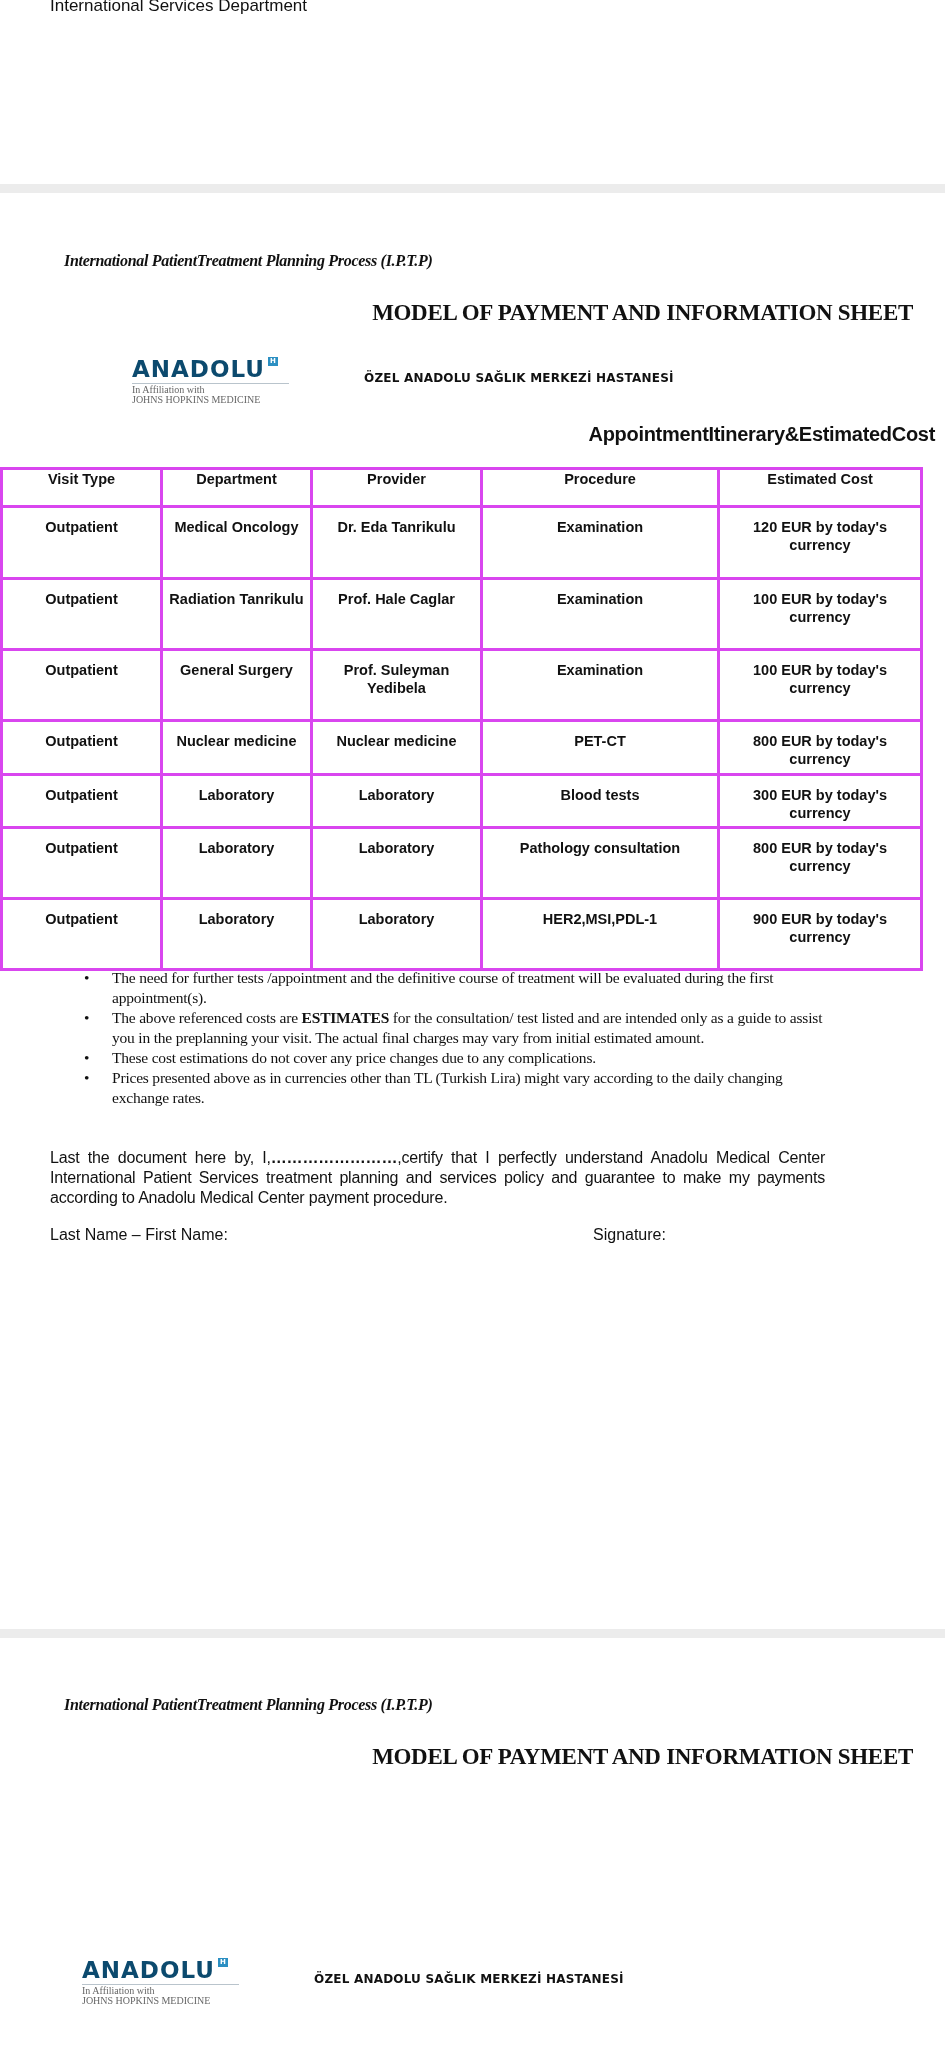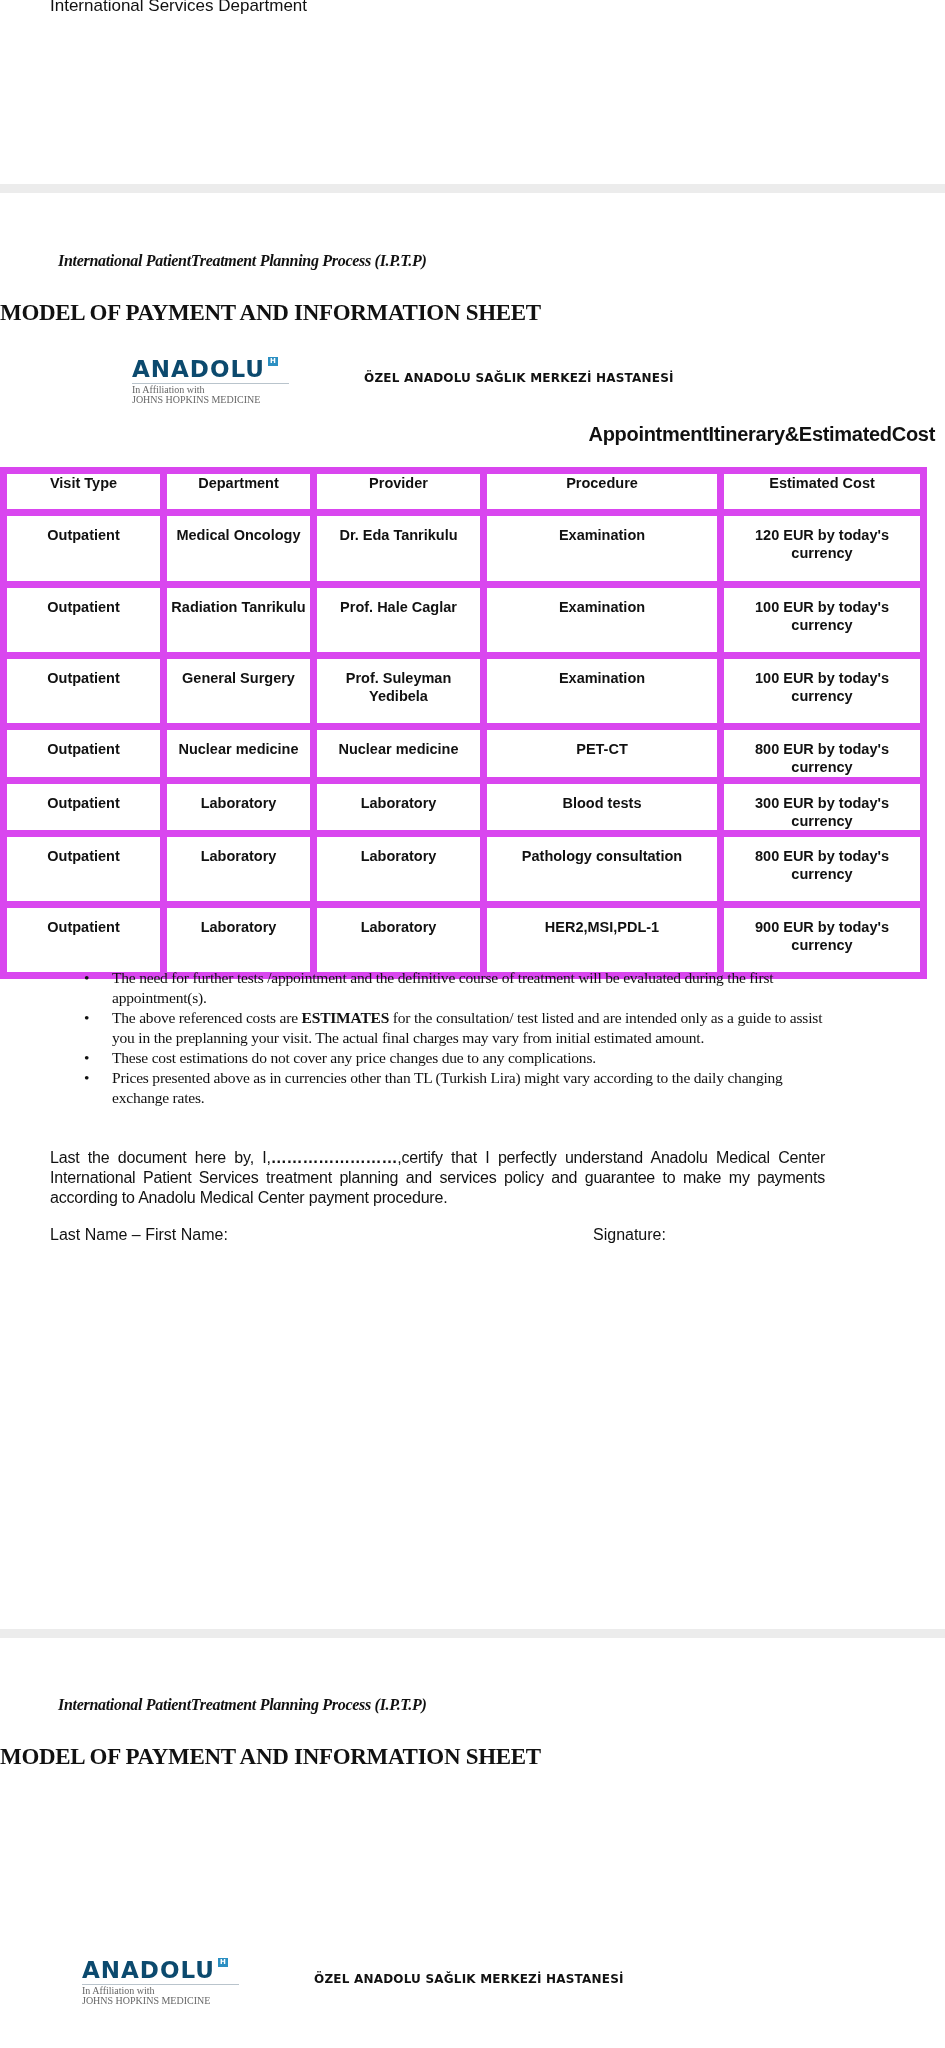--- a/index.html
+++ b/index.html
@@ -2,31 +2,31 @@
 <html><head>
 <meta charset="utf-8">
 <style>
   html, body { margin: 0; padding: 0; background: #ffffff; }
   body { width: 945px; height: 2048px; position: relative; overflow: hidden; color: #111; }
   .abs { position: absolute; }
   .sans { font-family: "Liberation Sans", sans-serif; }
   .serif { font-family: "Liberation Serif", serif; }
   .dept-header { left: 50px; top: -4px; font-size: 17px; }
   .page-sep { left: 0; width: 945px; height: 9px; background: #ececec; }
-  .iptp { left: 58px; font-size: 16px; font-style: italic; font-weight: bold; letter-spacing: -0.3px; }
-  .sheet-title { left: 0; width: 876px; text-align: left; font-size: 23px; font-weight: bold; letter-spacing: -0.3px; }
+  .iptp { left: 64px; font-size: 16px; font-style: italic; font-weight: bold; letter-spacing: -0.3px; }
+  .sheet-title { left: 0; width: 876px; text-align: right; font-size: 23px; font-weight: bold; letter-spacing: -0.3px; padding-left: 37px; }
   .logo { width: 170px; }
   .logo-word { font-family: "DejaVu Sans", sans-serif; font-weight: bold; font-size: 23px; letter-spacing: 1px; color: #0c4a6e; line-height: 24px; display: inline-block; }
   .logo-h { display: inline-block; vertical-align: top; margin-left: 3px; margin-top: 0px; width: 10px; height: 9px; background: #2b8fc2; color: #fff; font-size: 7px; line-height: 9px; text-align: center; font-family: "DejaVu Sans", sans-serif; font-weight: bold; }
   .logo-line { width: 157px; height: 1px; background: #b9c4cc; margin-top: 2px; }
   .logo-aff { font-family: "Liberation Serif", serif; font-size: 10px; color: #666; line-height: 8px; margin-top: 2px; }
   .hospital { font-family: "DejaVu Sans", sans-serif; font-weight: bold; font-size: 12px; letter-spacing: 0.2px; color: #111; text-align: center; }
   .itin-title { left: 0; width: 935px; text-align: right; font-size: 20px; font-weight: bold; letter-spacing: -0.3px; }
   table.cost { position: absolute; left: 0; top: 467px; border-collapse: collapse; width: 920px; table-layout: fixed; }
-  table.cost td, table.cost th { border: 7px solid #d946ef; text-align: center; vertical-align: top; font-family: "Liberation Sans", sans-serif; font-weight: bold; font-size: 14.5px; line-height: 18px; padding: 0 4px; color: #111; }
+  table.cost td, table.cost th { border: 3px solid #d946ef; text-align: center; vertical-align: top; font-family: "Liberation Sans", sans-serif; font-weight: bold; font-size: 14.5px; line-height: 18px; padding: 0 4px; color: #111; }
   table.cost th { height: 35px; padding-top: 0px; }
   table.cost td { padding-top: 10px; }
   .notes { left: 84px; top: 968px; width: 740px; font-size: 15.5px; line-height: 20px; letter-spacing: -0.2px; }
   .notes ul { margin: 0; padding: 0; list-style: none; }
   .notes li { position: relative; padding-left: 28px; margin: 0; }
   .notes li .bullet { position: absolute; left: 0; top: 0; }
   .certify { left: 50px; top: 1148px; width: 775px; font-size: 16px; line-height: 20px; text-align: justify; letter-spacing: -0.2px; }
   .sig-row { left: 50px; top: 1226px; width: 775px; font-size: 16px; }
   .sig-label { position: absolute; left: 543px; top: 0; white-space: nowrap; }
 </style>

